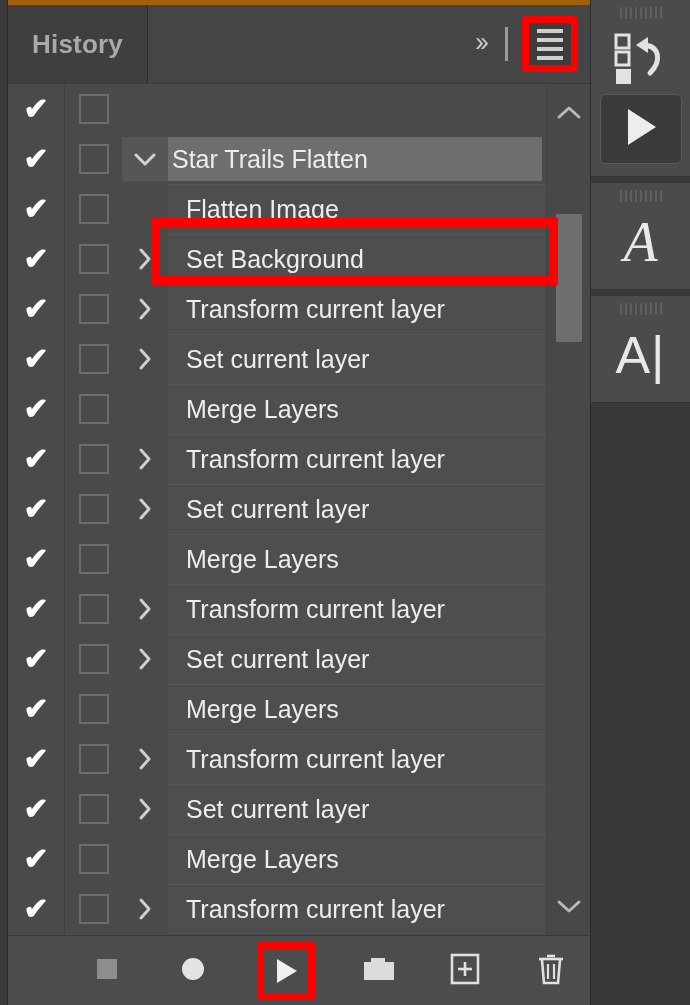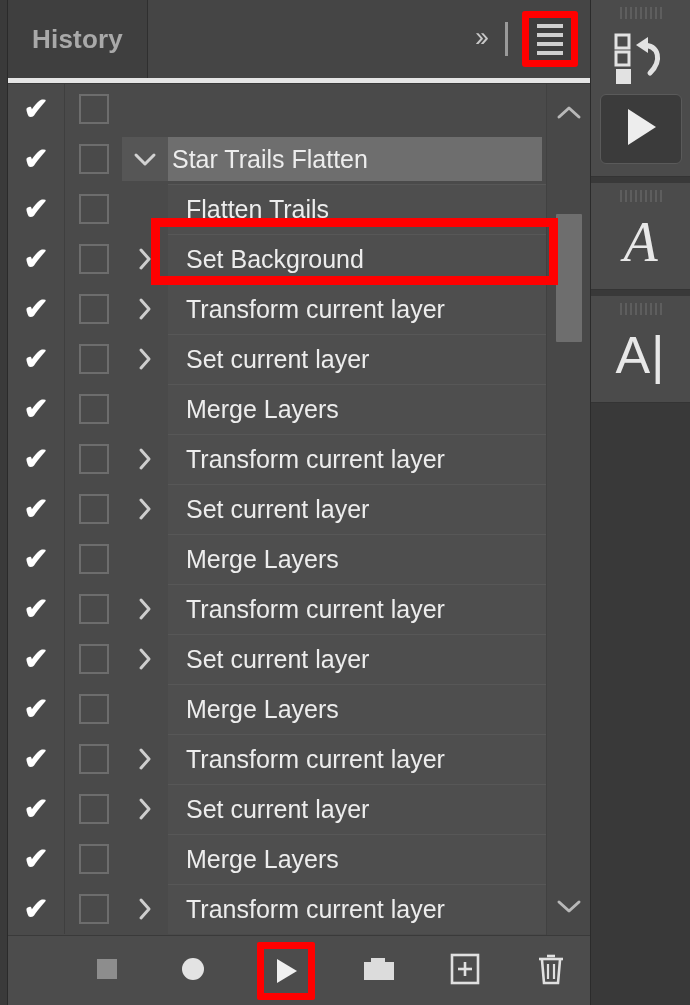--- a/index.html
+++ b/index.html
@@ -36,23 +36,23 @@
     flex: 1 1 auto;
     display: flex;
     flex-direction: column;
     background: #4a4a4a;
     min-width: 0;
   }
 
   
   .tabstrip {
     height: 83px;
-    background: #e5e5e5;
-    display: flex;
-    align-items: flex-start;
+    background: #a16207;
+    display: flex;
+    align-items: flex-end;
     position: relative;
     flex: 0 0 83px;
   }
   .tab {
     height: 78px;
     display: flex;
     align-items: center;
     padding: 0 24px;
     font-size: 26px;
     font-weight: bold;
@@ -422,21 +422,21 @@
           <div class="row cmd">
             <div class="col-check">
               <span class="tick">✔</span>
             </div>
             <div class="col-dlg">
               <span class="dlgbox"></span>
             </div>
             <div class="col-body">
               <div class="band"></div>
               <div class="twisty"></div>
-              <div class="label" style="padding-left: 18px;">Flatten Trails</div>
+              <div class="label" style="padding-left: 18px;">Flatten Image</div>
             </div>
           </div>
           <div class="row cmd">
             <div class="col-check">
               <span class="tick">✔</span>
             </div>
             <div class="col-dlg">
               <span class="dlgbox"></span>
             </div>
             <div class="col-body">

